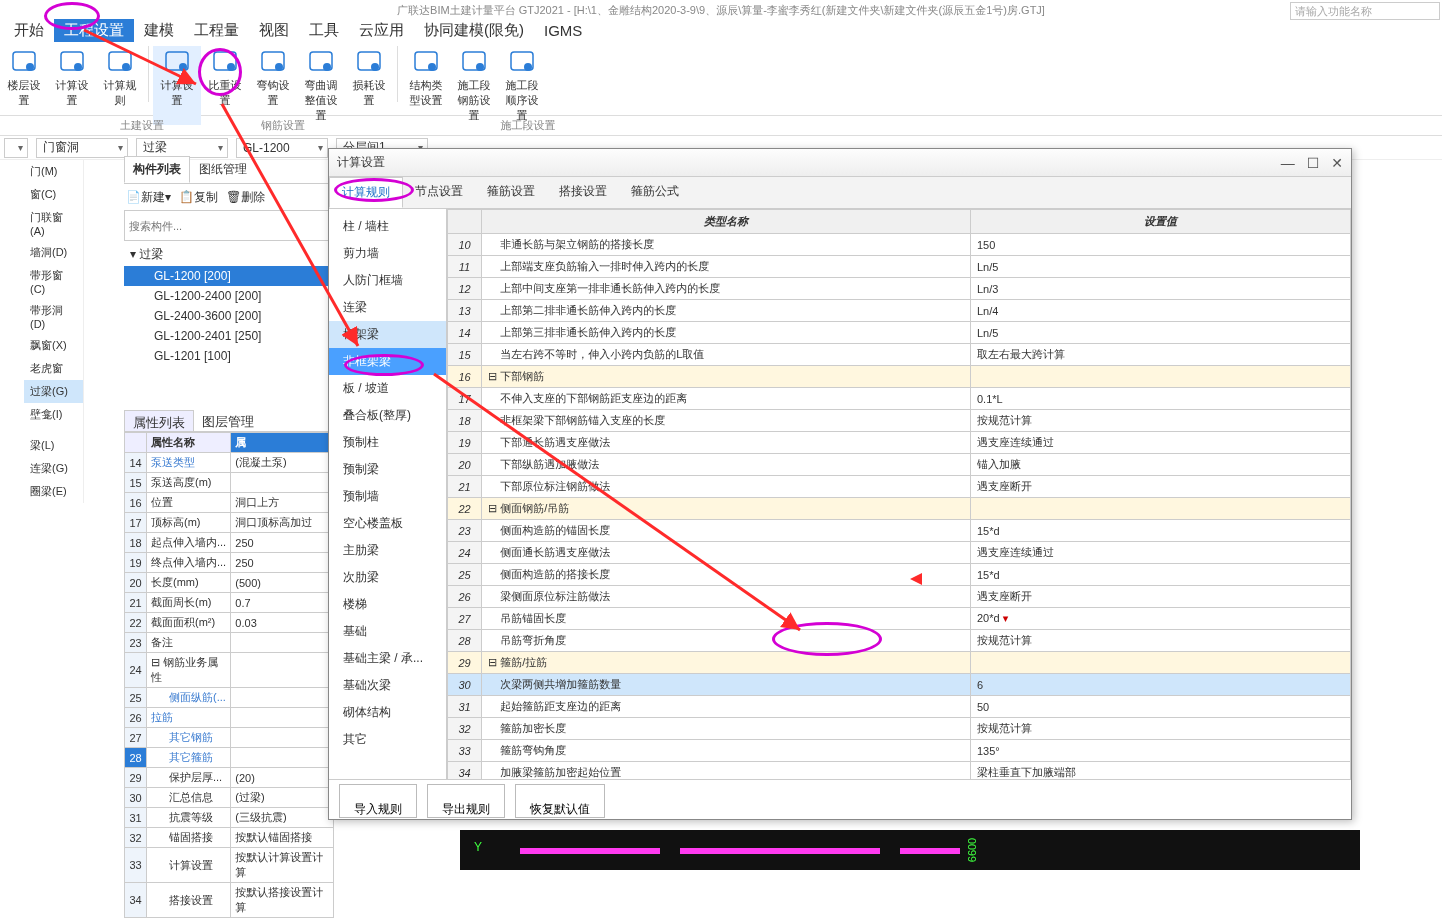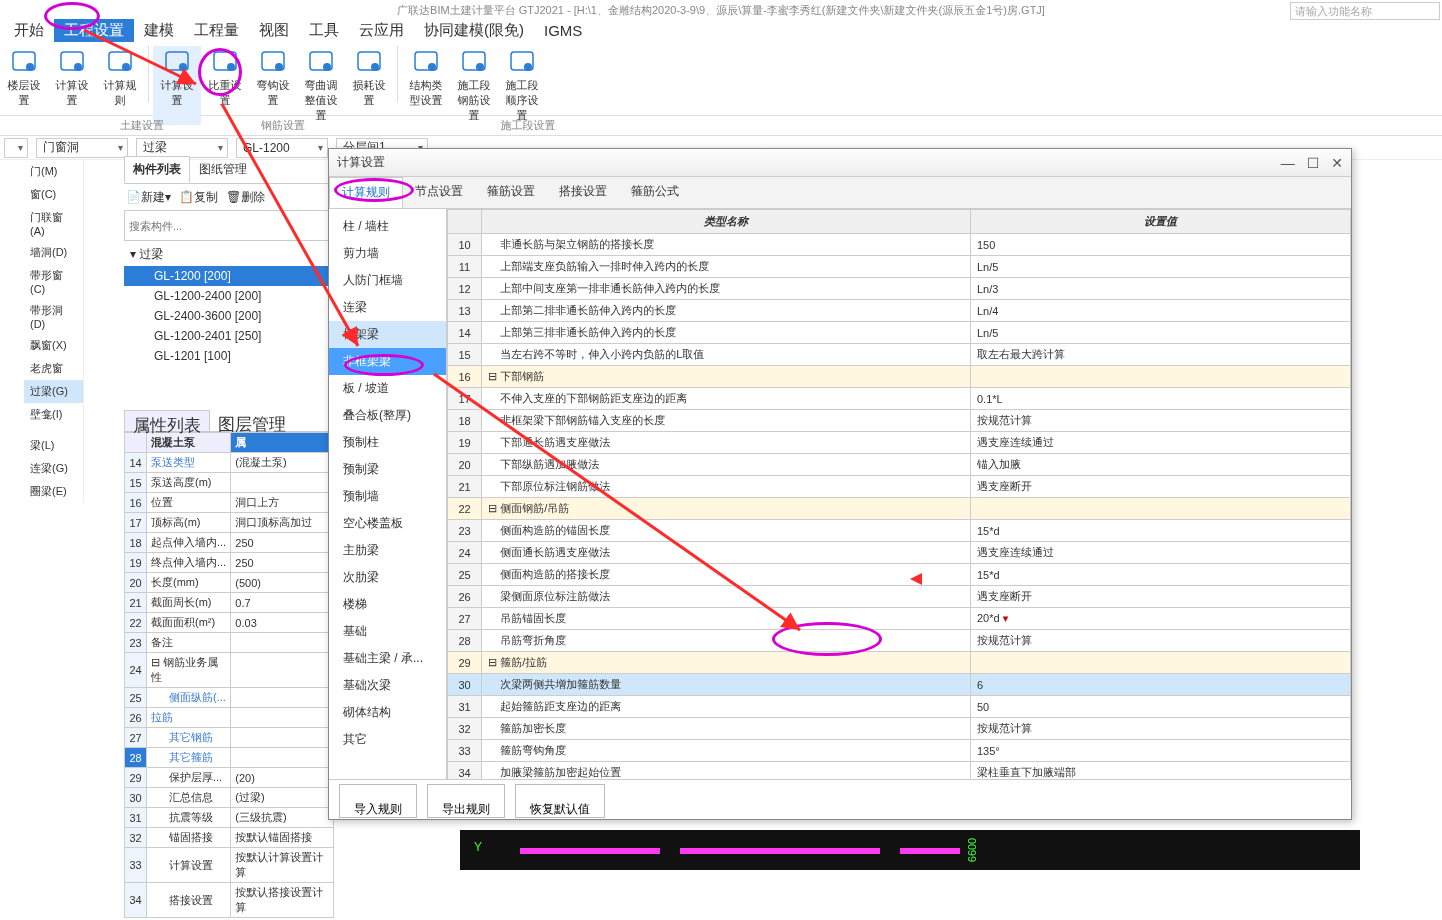--- a/index.html
+++ b/index.html
@@ -42,21 +42,21 @@
 .comp-toolbar span { font-size:12px; cursor:pointer; display:flex; align-items:center;}
 .comp-search { height:31px; border:1px solid #ccc; width:100%; font-size:11px; padding:0 4px;}
 .comp-tree { padding: 2px 0;}
 .comp-tree-row { padding: 3px 6px; font-size:12px; cursor:pointer;}
 .comp-tree-row.indent { padding-left: 30px;}
 .comp-tree-row.sel { background:#2b7dd7; color:#fff;}
 
 
 .prop-panel { position:absolute; left:124px; top:410px; width:210px;}
 .prop-tabs { display:flex; border-bottom:1px solid #ccc; height:22px;}
-.prop-tabs span { padding:3px 8px; font-size:17px; cursor:pointer;}
+.prop-tabs span { padding:3px 8px; font-size:13px; cursor:pointer;}
 .prop-tabs span.active { background:#eef; border:1px solid #ccc; border-bottom:none;}
 .prop-table { width:100%; border-collapse:collapse; font-size:11px;}
 .prop-table th,.prop-table td { border:1px solid #ccc; padding:2px 4px; height:18px; text-align:left;}
 .prop-table th { background:#eef; }
 .prop-table tr td:first-child { width:22px; text-align:center; background:#eef4fb;}
 .prop-table tr.sel td:first-child { background:#2b7dd7; color:#fff;}
 .prop-link { color:#3a7bd0;}
 
 
 .dialog { position:absolute; left:328px; top:148px; width:1024px; height:672px; background:#fff; border:1px solid #888; box-shadow:2px 2px 8px rgba(0,0,0,.25);}
@@ -67,21 +67,21 @@
 .dialog-tabs span.active { background:#fff; border:1px solid #ccc; border-bottom:1px solid #fff; color:#1b6fc7;}
 .dialog-body { display:flex; height: calc(100% - 28px - 30px - 42px); }
 .dialog-tree { width:118px; border-right:1px solid #ccc; padding:4px 0; overflow:auto;}
 .dialog-tree div { padding:5px 14px; font-size:12px; cursor:pointer;}
 .dialog-tree div.sel { background:#cfe6fb;}
 .dialog-tree div.active { background:#4aa0ff; color:#fff;}
 .dialog-grid-wrap { flex:1; overflow:auto;}
 .grid { width:100%; border-collapse:collapse; font-size:11px;}
 .grid th { background:#f0f0f0; border:1px solid #ccc; padding:4px; position:sticky; top:0;font-style:italic;}
 .grid td { border:1px solid #ccc; padding:3px 6px; height:18px;}
-.grid td.num { width:22px; text-align:center; background:#f4f4f4;}
+.grid td.num { width:22px; text-align:center; background:#f4f4f4;font-style:italic;}
 .grid tr.group td { background:#fff7df; font-weight:normal;}
 .grid tr.hl td { background:#cfe6fb;}
 .dialog-footer { height:42px; border-top:1px solid #ccc; display:flex; align-items:center; padding:0 10px; gap:10px;}
 .dialog-footer button { height:28px; padding:16px 14px; font-size:12px; background:#fff; border:1px solid #bbb; cursor:pointer;}
 
 
 .annot { position:absolute; border:3px solid #d400d4; border-radius:50%; pointer-events:none;}
 .arrow { position:absolute; pointer-events:none;}
 
 
@@ -275,21 +275,21 @@
 
 <div class="prop-panel">
   <div class="prop-tabs">
     <span class="active">属性列表</span>
     <span>图层管理</span>
   </div>
   <table class="prop-table">
     <tbody>
         <tr>
           <th></th>
-          <th>混凝土泵</th>
+          <th>属性名称</th>
           <th style="background:#2b7dd7;color:#fff;">属</th>
         </tr>
     </tbody>
       <tbody id="proprows">
         <tr>
           <td>14</td>
           <td><span class="prop-link">泵送类型</span></td>
           <td>(混凝土泵)</td>
         </tr>
         <tr>

